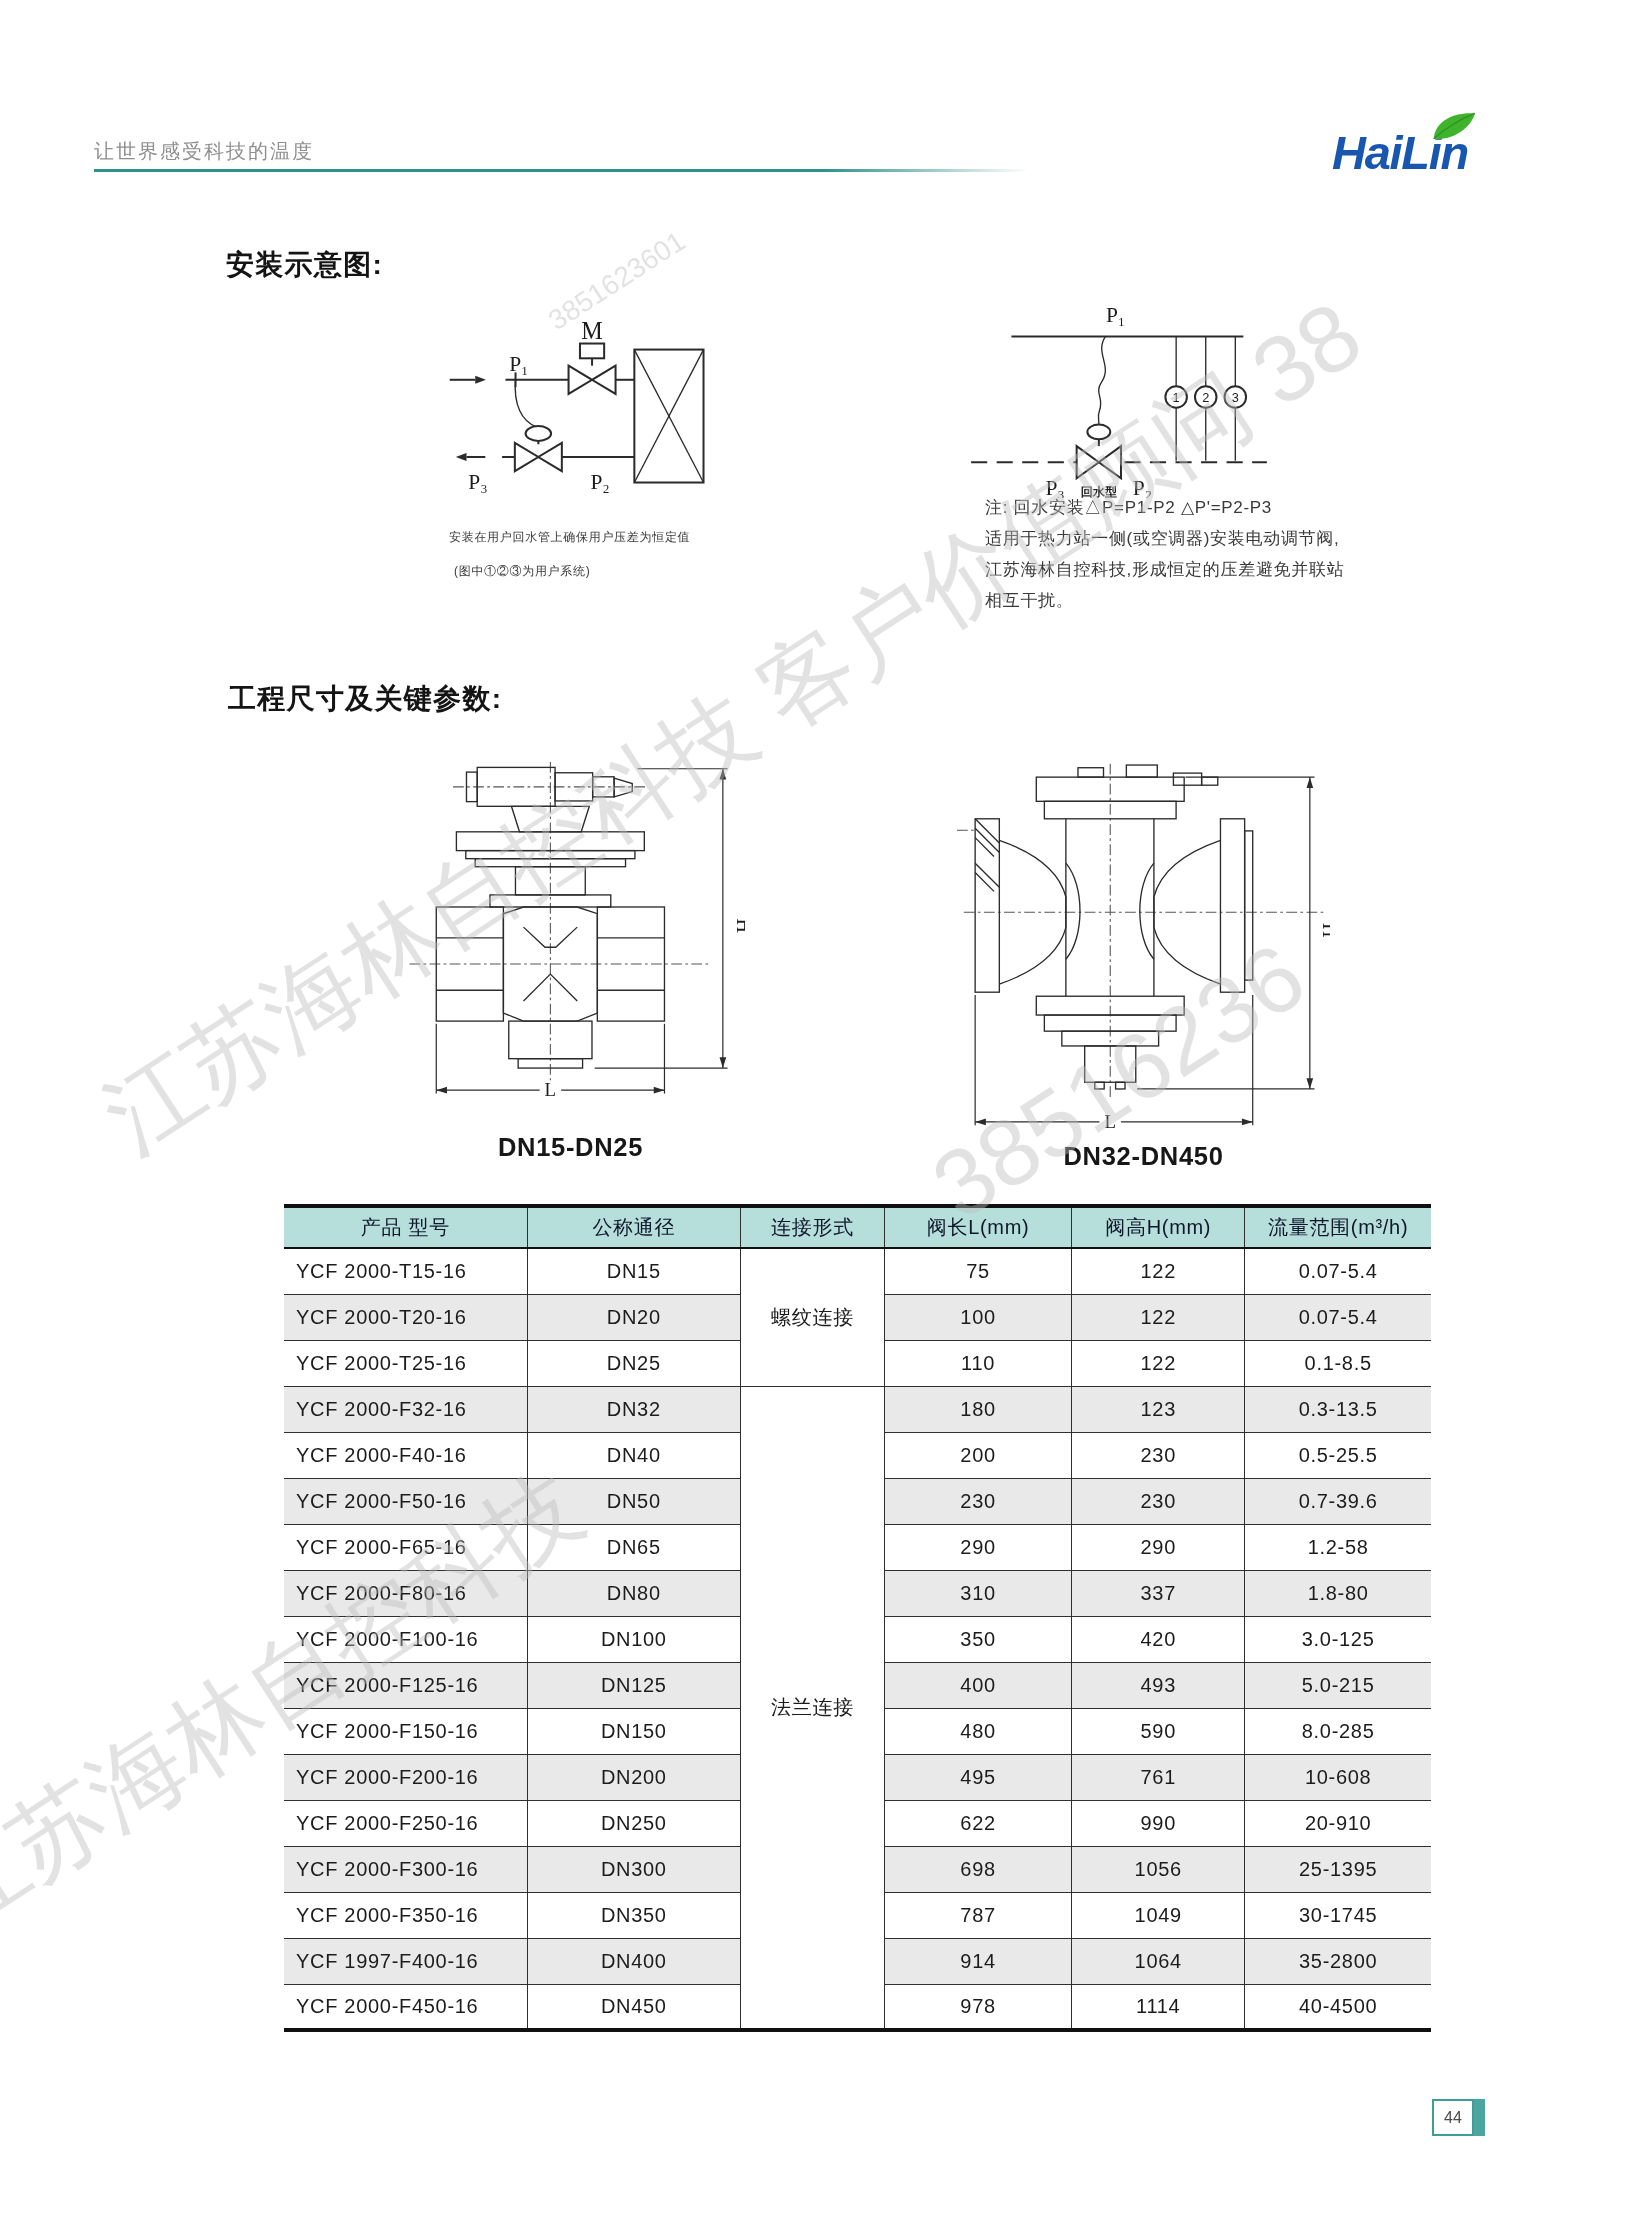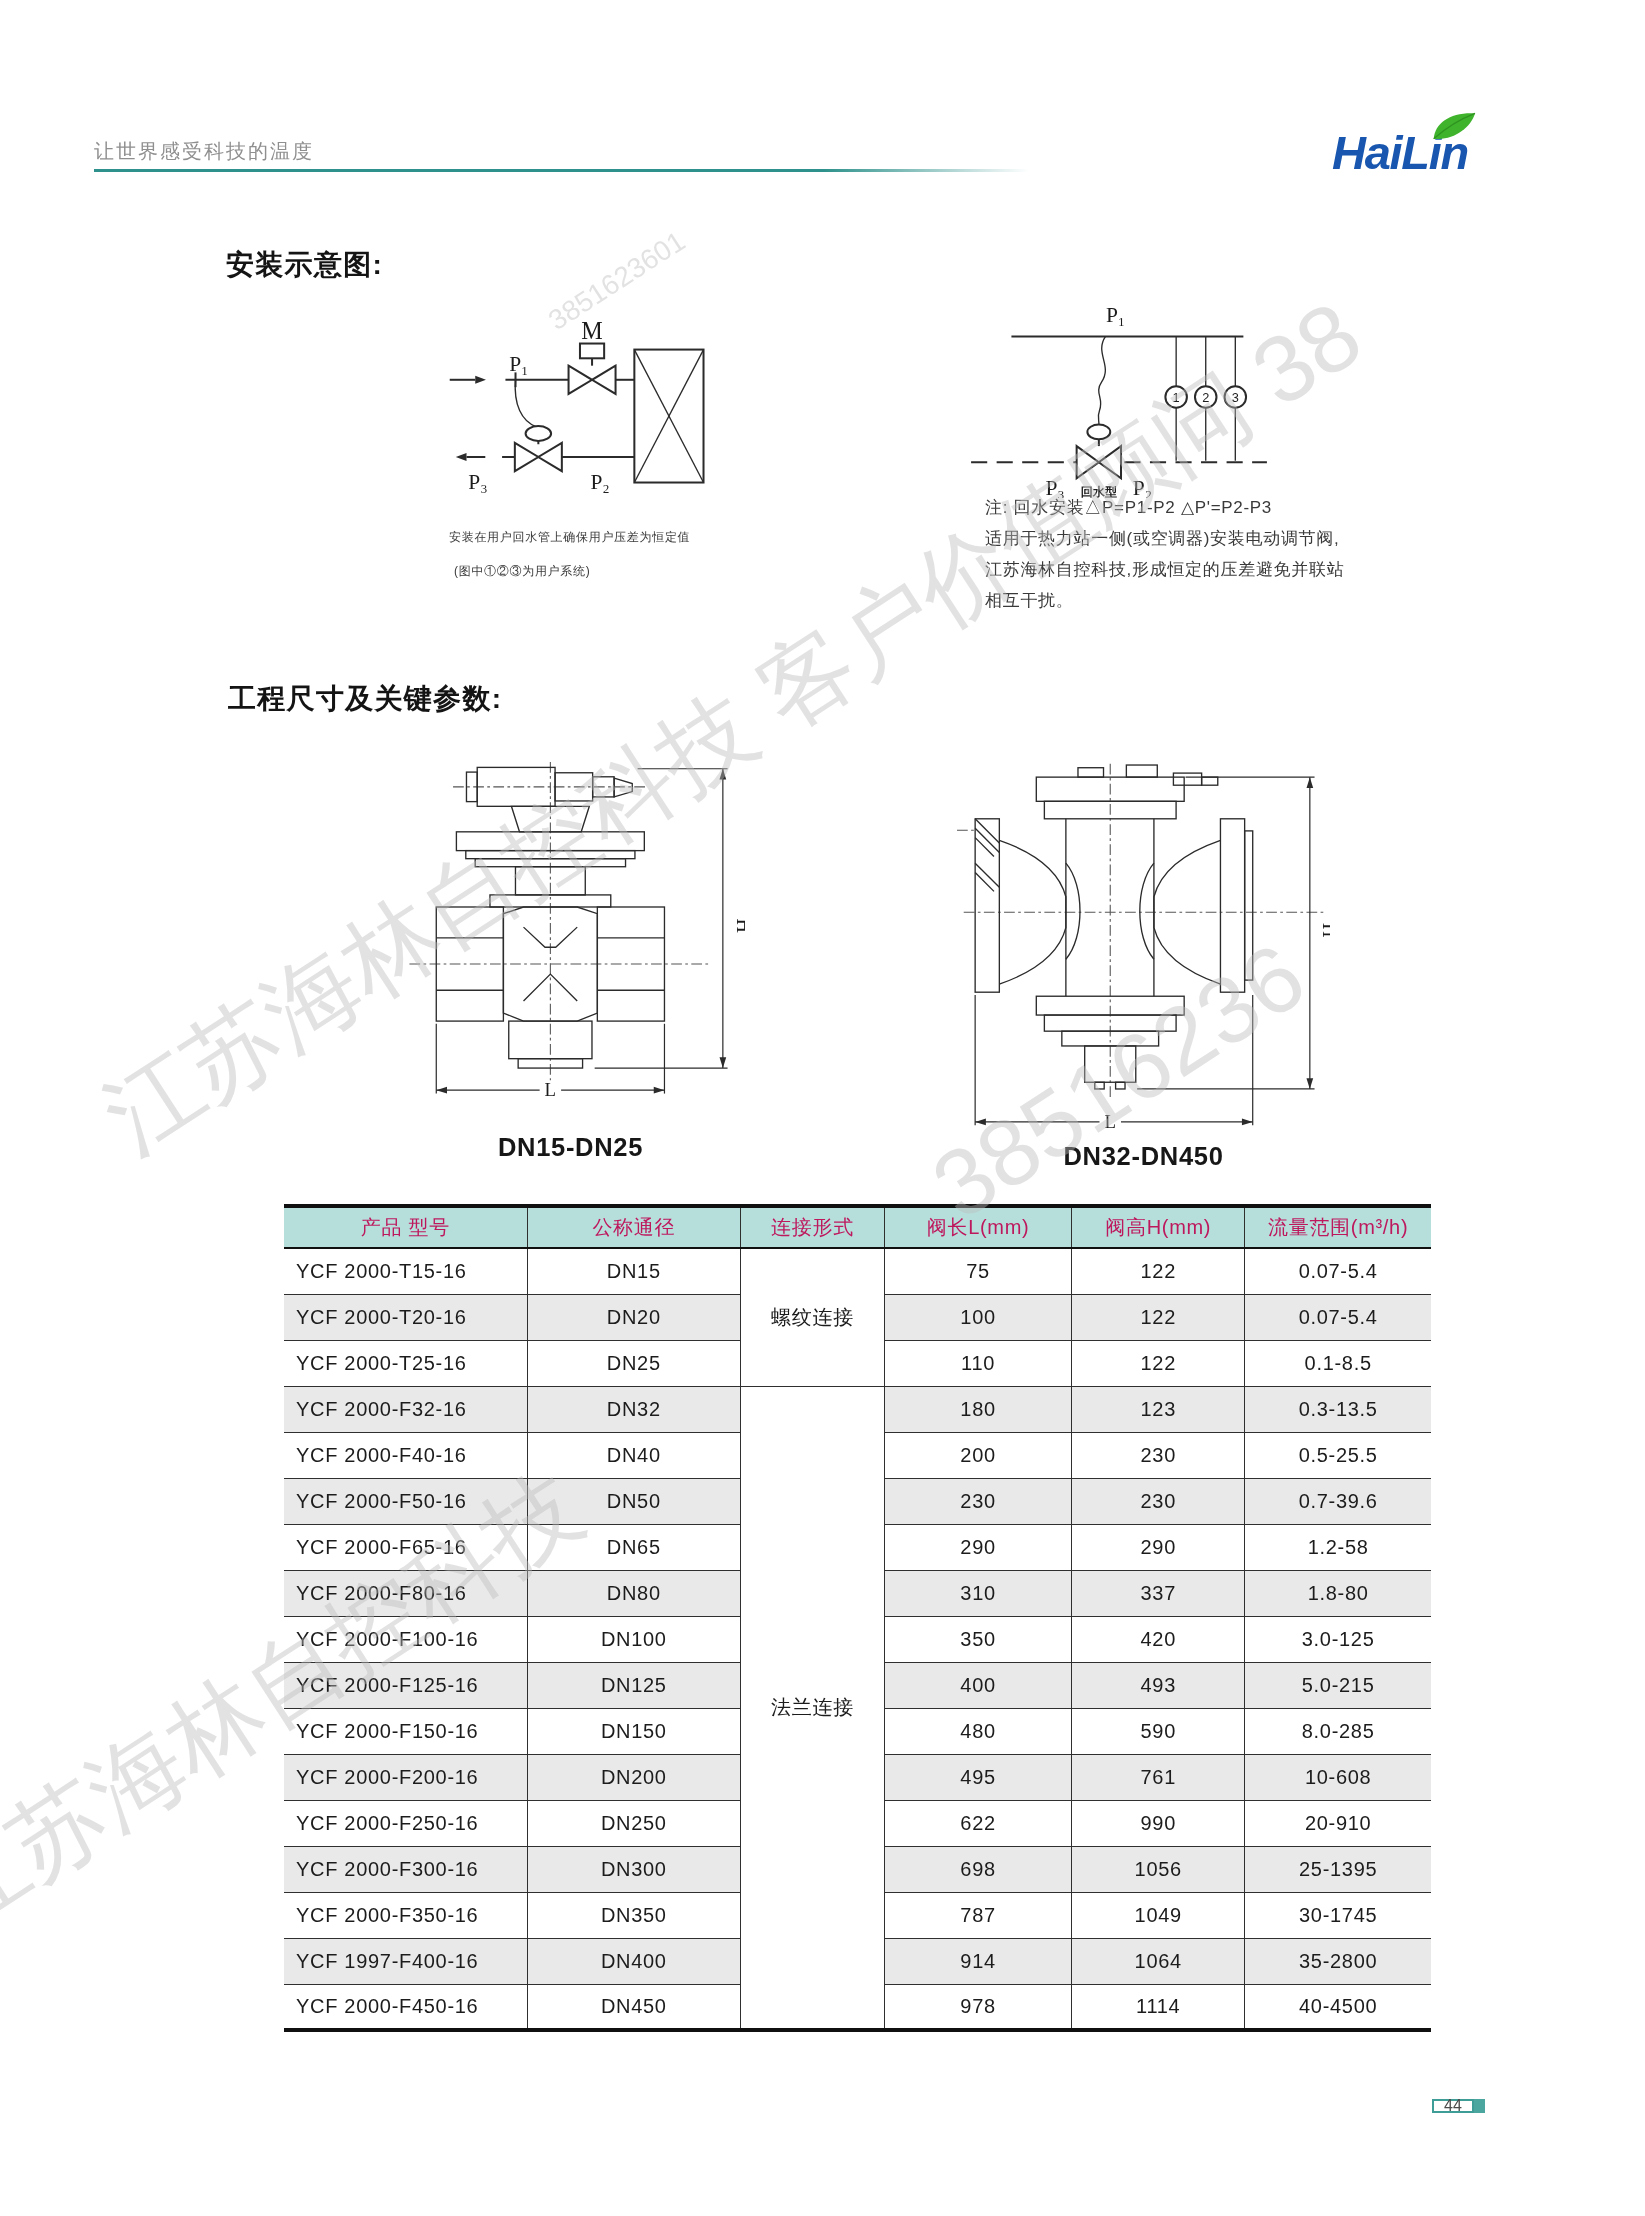--- a/index.html
+++ b/index.html
@@ -39,29 +39,29 @@
   .fb{fill:#2b2b2b;stroke:none;}
   .cl{stroke:#555;stroke-width:1.6;fill:none;stroke-dasharray:16 5 4 5;}
   .dsh{stroke:#2b2b2b;stroke-width:3;fill:none;stroke-dasharray:24 14;}
   .dim{stroke:#2b2b2b;stroke-width:1.8;fill:none;}
   .sv-serif{font-family:"Liberation Serif",serif;fill:#1c1c1c;}
   .sv-sans{font-family:"Liberation Sans",sans-serif;fill:#1c1c1c;}
   
   #spec{left:284px;top:1204px;width:1147px;border-collapse:collapse;table-layout:fixed;
         border-top:4.7px solid #101010;border-bottom:4.7px solid #101010;font-size:20px;}
   #spec th{height:42px;background:#b6dfdc;font-weight:500;border-bottom:2.7px solid #101010;
-           color:#be185d;letter-spacing:0.7px;margin-left:48px;}
+           color:#0f172a;letter-spacing:0.7px;margin-left:48px;}
   #spec td{height:46px;text-align:center;color:#1c1c1c;letter-spacing:0.7px;}
   #spec tbody td{border-top:1.3px solid #2f2f2f;}
   #spec th+th, #spec td+td{border-left:1.3px solid #2f2f2f;}
   #spec tbody tr:nth-child(even) td{background:#e9e9e9;}
   #spec td.c-model{text-align:left;padding-left:12px;}
   #spec td.merge{background:#ffffff !important;}
   
-  #badge{left:1432px;top:2099px;display:flex;align-items:stretch;height:14px;}
+  #badge{left:1432px;top:2099px;display:flex;align-items:stretch;height:37px;}
   #badge .num{width:42px;border:2px solid #3f9d97;background:#fff;color:#4b4b4b;
               font-size:16px;display:flex;align-items:center;justify-content:center;}
   #badge .blk{width:11.4px;background:#4ba69f;}
   
   .wm{position:absolute;color:#bcbcbc;opacity:.42;white-space:nowrap;pointer-events:none;
       transform:rotate(-33deg);transform-origin:left top;z-index:6;font-family:"Liberation Sans",sans-serif;}
   #wm1{left:543px;top:310px;font-size:28px;}
   #wm2{left:81px;top:1075px;font-size:94px;}
   #wm3{left:914px;top:1150px;font-size:94px;}
   #wm4{left:-94px;top:1854px;font-size:94px;}

